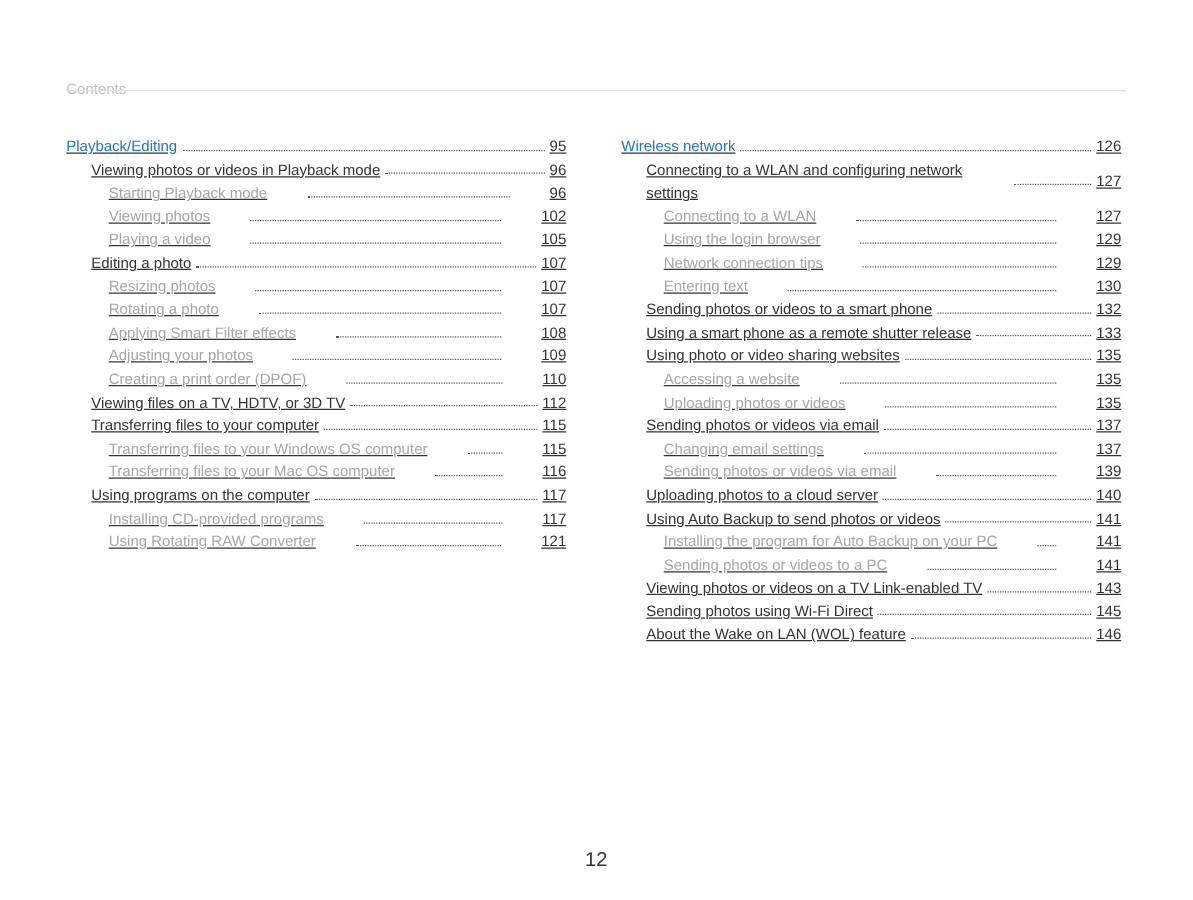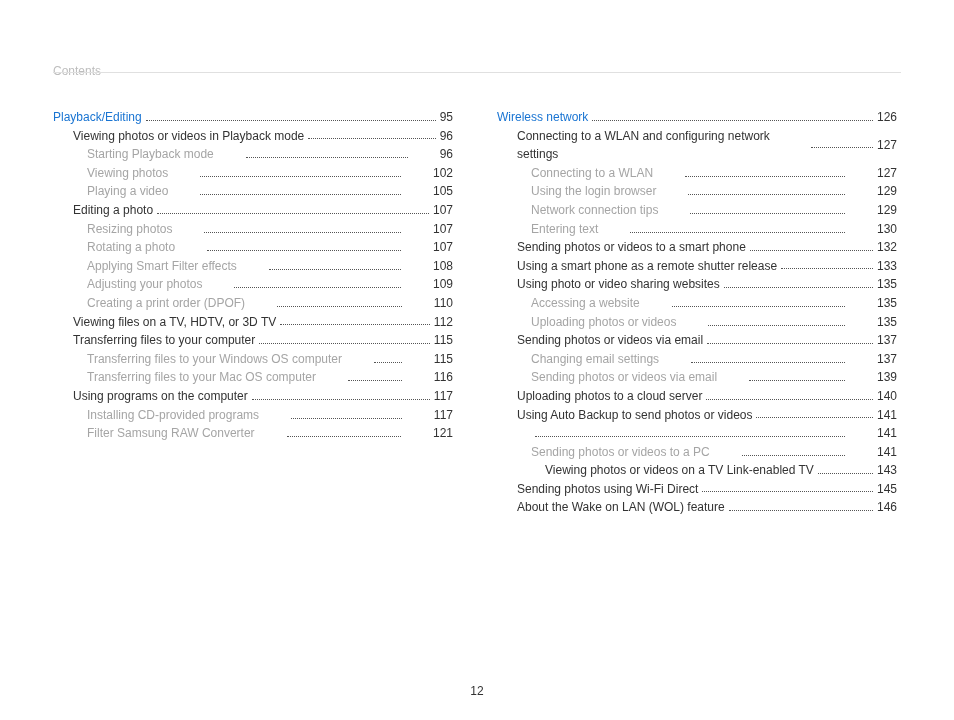--- a/index.html
+++ b/index.html
@@ -31,20 +31,21 @@
     top: 108px;
     left: 53px;
     right: 53px;
     display: flex;
     gap: 44px;
   }
   .col {
     width: 400px;
     font-size: 12px;
     line-height: 1.55;
+    text-decoration: underline;
   }
   .row {
     display: flex;
     align-items: baseline;
     white-space: nowrap;
   }
   .row .label { flex: 0 0 auto; }
   .row .leader {
     flex: 1 1 auto;
     border-bottom: 1.2px dotted #555;
@@ -58,21 +59,21 @@
   .topic .label { color: #333; }
   .sub .label { color: #a5a5a5; }
   .sub .pg   { color: #333; }
   .indent1 { padding-left: 20px; align-items: center; }
   .indent2 { padding-left: 34px; gap: 28px; }
   .pagenum {
     position: absolute;
     bottom: 22px;
     left: 0; right: 0;
     text-align: center;
-    font-size: 12px;
+    font-size: 16px;
     color: #333;
   }
   .wrap .label { white-space: normal; }
 </style>
 </head>
 <body>
 
 <div class="header">Contents</div>
 <div class="rule"></div>
 
@@ -157,21 +158,21 @@
         <span class="label">Using programs on the computer</span>
         <span class="leader"></span>
         <span class="pg">117</span>
       </div>
       <div class="row sub indent2">
         <span class="label">Installing CD-provided programs</span>
         <span class="leader"></span>
         <span class="pg">117</span>
       </div>
       <div class="row sub indent2">
-        <span class="label">Filter Samsung RAW Converter</span>
+        <span class="label">Using Rotating RAW Converter</span>
         <span class="leader"></span>
         <span class="pg">121</span>
       </div>
     </div>
   <div class="col" id="col-right">
       <div class="row chapter ">
         <span class="label">Wireless network</span>
         <span class="leader"></span>
         <span class="pg">126</span>
       </div>
@@ -244,30 +245,31 @@
         <span class="label">Uploading photos to a cloud server</span>
         <span class="leader"></span>
         <span class="pg">140</span>
       </div>
       <div class="row topic indent1">
         <span class="label">Using Auto Backup to send photos or videos</span>
         <span class="leader"></span>
         <span class="pg">141</span>
       </div>
       <div class="row sub indent2">
+        <span class="label">Installing the program for Auto Backup on your PC</span>
         <span class="leader"></span>
         <span class="pg">141</span>
       </div>
       <div class="row sub indent2">
         <span class="label">Sending photos or videos to a PC</span>
         <span class="leader"></span>
         <span class="pg">141</span>
       </div>
       <div class="row topic indent1 wrap">
-        <span class="label" style="white-space: normal; max-width: 290px; margin-left: 28px;">Viewing photos or videos on a TV Link-enabled TV</span>
+        <span class="label" style="white-space: normal; max-width: 290px;">Viewing photos or videos on a TV Link-enabled TV</span>
         <span class="leader"></span>
         <span class="pg">143</span>
       </div>
       <div class="row topic indent1">
         <span class="label">Sending photos using Wi-Fi Direct</span>
         <span class="leader"></span>
         <span class="pg">145</span>
       </div>
       <div class="row topic indent1">
         <span class="label">About the Wake on LAN (WOL) feature</span>

